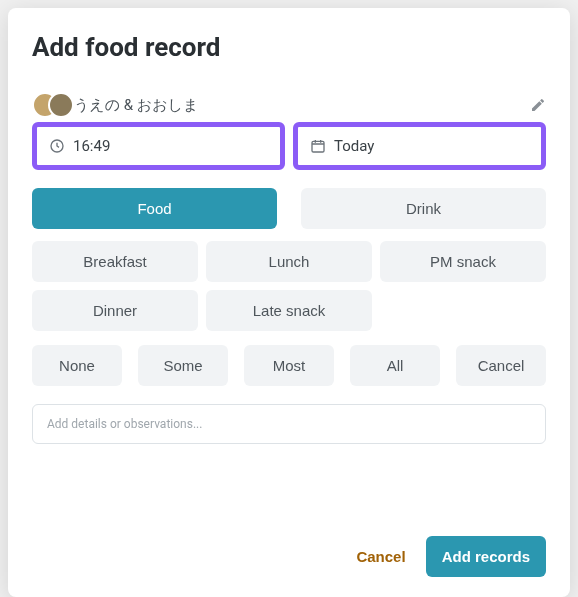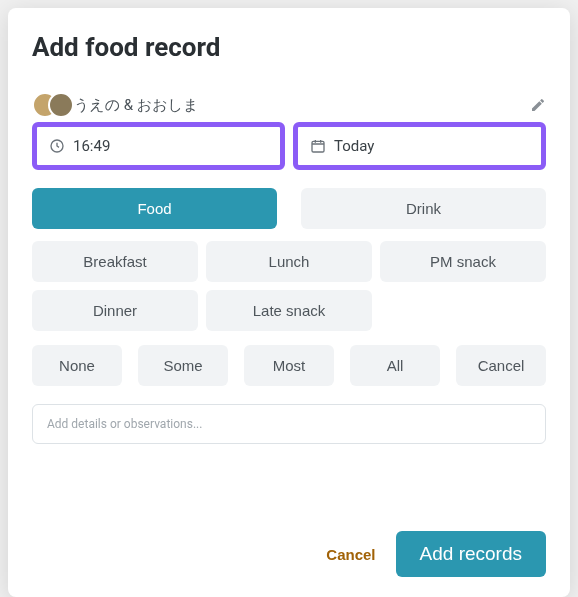--- a/index.html
+++ b/index.html
@@ -152,23 +152,23 @@
     border: none;
     font-size: 15px;
     color: #a16207;
     font-weight: 600;
     cursor: pointer;
   }
   .btn-primary {
     background: #2b97b0;
     border: none;
     border-radius: 6px;
-    padding: 12px 24px;
-    font-size: 19px;
-    font-weight: 400;
+    padding: 12px 16px;
+    font-size: 15px;
+    font-weight: 700;
     color: #fff;
     cursor: pointer;
   }
   svg { display: block; }
 </style>
 </head>
 <body>
 
 <div class="modal">
   <div class="modal-inner">

